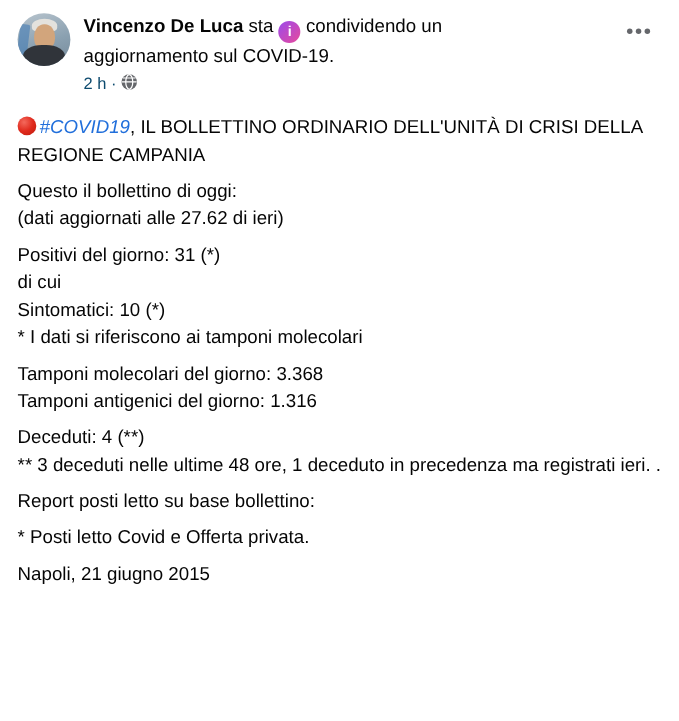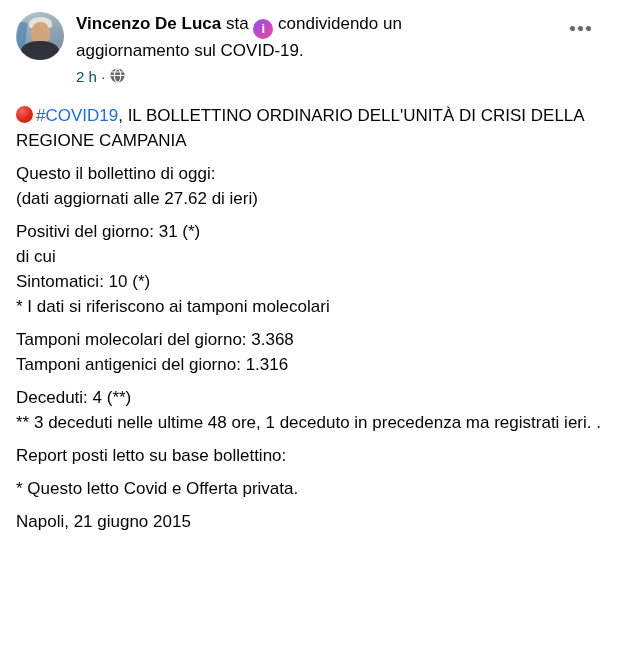--- a/index.html
+++ b/index.html
@@ -38,21 +38,21 @@
   .more-btn .dot{width:5px;height:5px;border-radius:50%;background:#65676b;}
 
   
   .body{padding:10px 6px 0 16px;font-size:17px;}
   .body p{margin:0 0 8px;line-height:25px;white-space:pre-line;}
   .red-dot{
     display:inline-block;width:17px;height:17px;border-radius:50%;
     background:radial-gradient(circle at 35% 30%,#f4695c 0%,#e02a1d 50%,#bd1a0b 100%);
     margin-right:3px;vertical-align:-2px;
   }
-  a.hashtag{color:#216fdb;text-decoration:none;cursor:pointer;}
+  a.hashtag{color:#216fdb;text-decoration:none;cursor:pointer;font-style:italic;}
 </style>
 </head>
 <body>
 
 <div class="post">
 
   <div class="header">
     <div class="avatar">
       <div class="flag"></div>
       <div class="hair"></div>
@@ -96,17 +96,17 @@
 (dati aggiornati alle 27.62 di ieri)</p>
     <p>Positivi del giorno: 31 (*)
 di cui
 Sintomatici: 10 (*)
 * I dati si riferiscono ai tamponi molecolari</p>
     <p>Tamponi molecolari del giorno: 3.368
 Tamponi antigenici del giorno: 1.316</p>
     <p>Deceduti: 4 (**)
 ** 3 deceduti nelle ultime 48 ore, 1 deceduto in precedenza ma registrati ieri. .</p>
     <p>Report posti letto su base bollettino:</p>
-    <p>* Questo letto Covid e Offerta privata.</p>
+    <p>* Posti letto Covid e Offerta privata.</p>
     <p>Napoli, 21 giugno 2015</p>
   </div>
 
 </div>
 
 </body></html>

